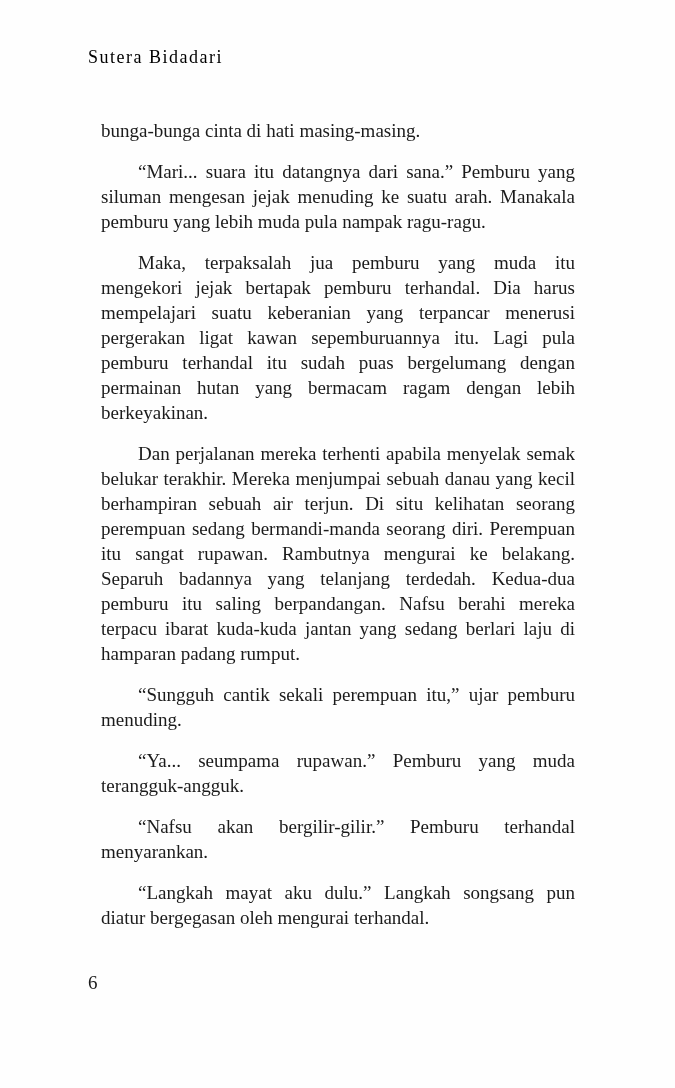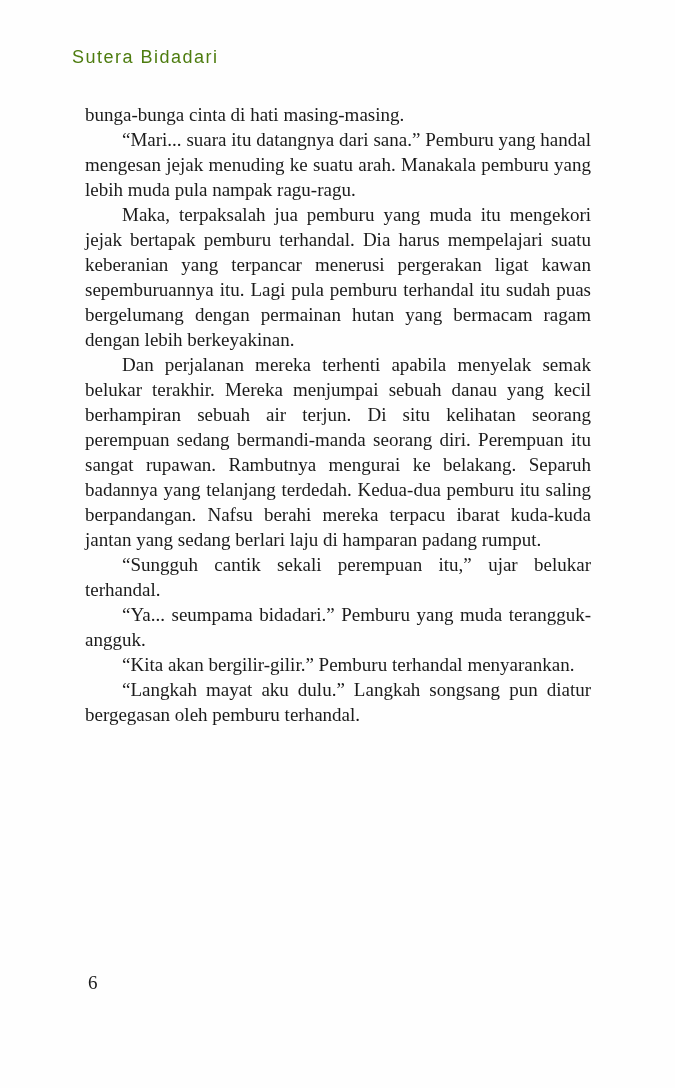--- a/index.html
+++ b/index.html
@@ -11,39 +11,39 @@
     position: relative;
     width: 675px;
     height: 1088px;
     background: #fefefe;
     overflow: hidden;
     font-family: "Liberation Serif", serif;
     color: #1b1b1b;
   }
   .running-head {
     position: absolute;
-    left: 72px;
+    left: 88px;
     top: 47px;
-    font-family: Liberation Sans, sans-serif;
+    font-family: Liberation Serif, serif;
     font-size: 18px;
     letter-spacing: 1.5px;
-    color: #4d7c0f;
+    color: #000000;
   }
   .body-text {
     position: absolute;
     left: 85px;
     top: 102px;
     width: 506px;
     font-size: 19px;
     line-height: 25px;
     text-align: justify;
     text-justify: inter-word;
   }
   .body-text p {
-    margin: 0;
+    margin: 16px;
     padding: 0;
   }
   .body-text p.indent {
     text-indent: 37px;
   }
   .page-number {
     position: absolute;
     left: 88px;
     top: 972px;
     font-size: 19px;
@@ -51,23 +51,23 @@
   }
 </style>
 </head>
 <body>
 
 <div class="page">
   <div class="running-head">Sutera Bidadari</div>
 
   <div class="body-text">
       <p class="">bunga-bunga cinta di hati masing-masing.</p>
-      <p class="indent">“Mari... suara itu datangnya dari sana.” Pemburu yang handal mengesan jejak menuding ke suatu arah. Manakala pemburu yang lebih muda pula nampak ragu-ragu.</p>
+      <p class="indent">“Mari... suara itu datangnya dari sana.” Pemburu yang siluman mengesan jejak menuding ke suatu arah. Manakala pemburu yang lebih muda pula nampak ragu-ragu.</p>
       <p class="indent">Maka, terpaksalah jua pemburu yang muda itu mengekori jejak bertapak pemburu terhandal. Dia harus mempelajari suatu keberanian yang terpancar menerusi pergerakan ligat kawan sepemburuannya itu. Lagi pula pemburu terhandal itu sudah puas bergelumang dengan permainan hutan yang bermacam ragam dengan lebih berkeyakinan.</p>
       <p class="indent">Dan perjalanan mereka terhenti apabila menyelak semak belukar terakhir. Mereka menjumpai sebuah danau yang kecil berhampiran sebuah air terjun. Di situ kelihatan seorang perempuan sedang bermandi-manda seorang diri. Perempuan itu sangat rupawan. Rambutnya mengurai ke belakang. Separuh badannya yang telanjang terdedah. Kedua-dua pemburu itu saling berpandangan. Nafsu berahi mereka terpacu ibarat kuda-kuda jantan yang sedang berlari laju di hamparan padang rumput.</p>
-      <p class="indent">“Sungguh cantik sekali perempuan itu,” ujar belukar terhandal.</p>
-      <p class="indent">“Ya... seumpama bidadari.” Pemburu yang muda terangguk-angguk.</p>
-      <p class="indent">“Kita akan bergilir-gilir.” Pemburu terhandal menyarankan.</p>
-      <p class="indent">“Langkah mayat aku dulu.” Langkah songsang pun diatur bergegasan oleh pemburu terhandal.</p>
+      <p class="indent">“Sungguh cantik sekali perempuan itu,” ujar pemburu menuding.</p>
+      <p class="indent">“Ya... seumpama rupawan.” Pemburu yang muda terangguk-angguk.</p>
+      <p class="indent">“Nafsu akan bergilir-gilir.” Pemburu terhandal menyarankan.</p>
+      <p class="indent">“Langkah mayat aku dulu.” Langkah songsang pun diatur bergegasan oleh mengurai terhandal.</p>
     </div>
 
   <div class="page-number">6</div>
 </div>
 
 </body></html>

